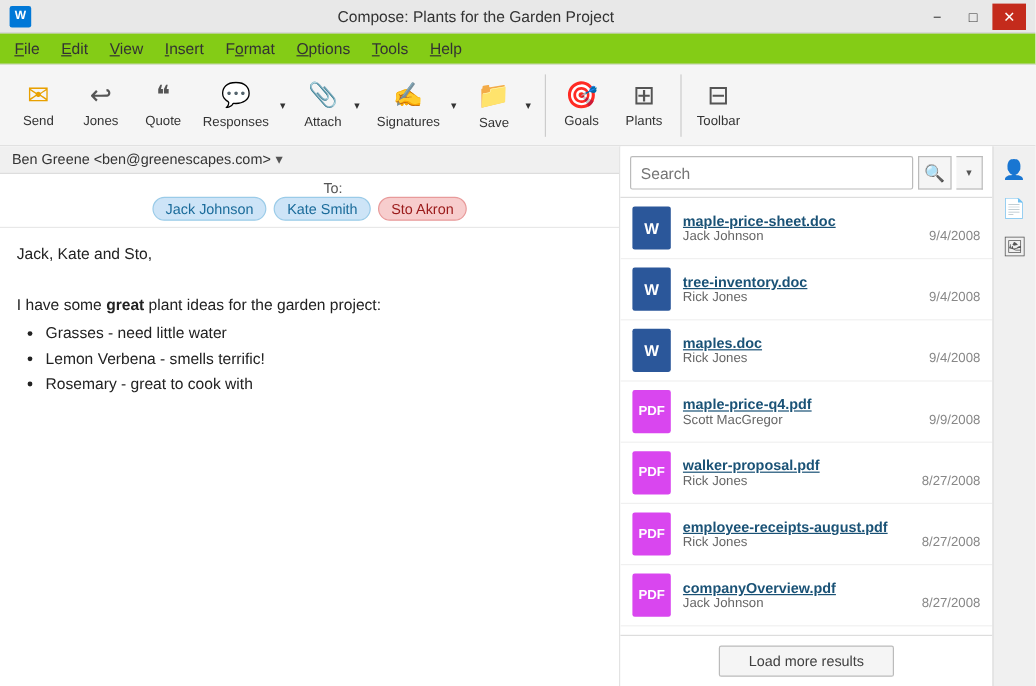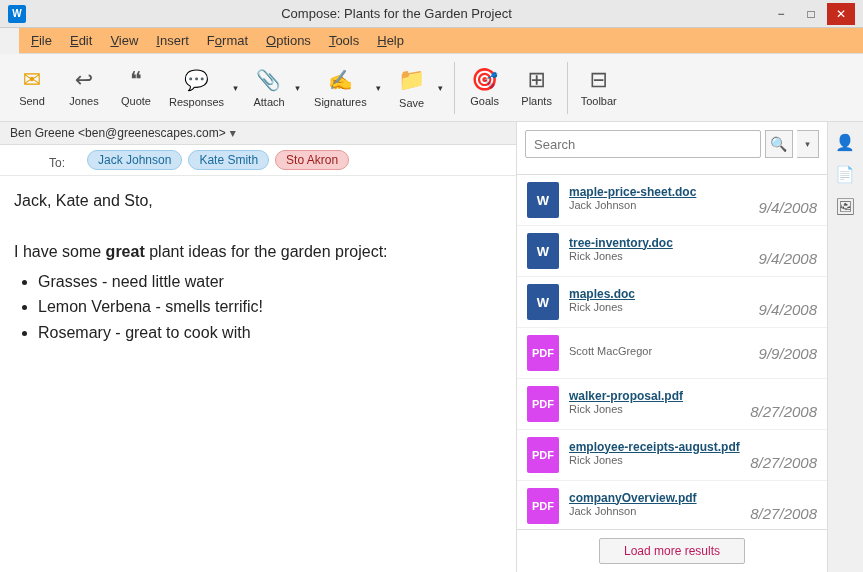--- a/index.html
+++ b/index.html
@@ -31,28 +31,27 @@
       width: 28px; height: 22px;
       background: #e8e8e8;
       border: none; cursor: pointer;
       font-size: 12px; color: #333;
       display: flex; align-items: center; justify-content: center;
     }
     .titlebar-btn.close { background: #c42b1c; color: white; }
 
     
     .menubar {
-      background: #fdba74;
+      background: #84cc16;
       height: 26px;
       display: flex;
       align-items: center;
       padding: 0 4px;
       border-bottom: 1px solid #ddd;
       gap: 2px;
-      margin-left: 19px;
     }
     .menu-item {
       padding: 3px 8px;
       cursor: pointer;
       font-size: 13px;
       color: #333;
       border-radius: 2px;
     }
     .menu-item u { text-decoration: underline; }
 
@@ -110,60 +109,61 @@
       color: #333;
       display: flex;
       align-items: center;
       gap: 4px;
       border-bottom: 1px solid #ddd;
     }
     .sender-dropdown { cursor: pointer; color: #555; }
 
     .field-row {
       display: flex;
-      align-items: flex-end;
+      align-items: center;
       padding: 5px 10px;
       border-bottom: 1px solid #e8e8e8;
-      gap: 22px;
+      gap: 0;
+      flex-direction: column;
     }
     .field-label { color: #555; min-width: 55px; text-align: right; font-size: 12px; }
     .field-label u { text-decoration: underline; }
     .to-chips { display: flex; gap: 6px; flex-wrap: wrap; }
     .chip {
       padding: 2px 10px;
       border-radius: 12px;
       font-size: 12px;
       cursor: default;
     }
     .chip-blue { background: #cde4f7; color: #1a6b9a; border: 1px solid #9acbe8; }
     .chip-pink { background: #f7cdcd; color: #9a1a1a; border: 1px solid #e89a9a; }
     .subject-input {
       flex: 1; border: none; outline: none; font-size: 13px; color: #333; background: transparent;
     }
 
     .compose-body {
       flex: 1;
       padding: 12px 14px;
-      font-size: 16px;
+      font-size: 13px;
       color: #222;
       line-height: 1.6;
       overflow-y: auto;
     }
     .compose-body .bold { font-weight: bold; }
     .compose-body ul { margin-left: 24px; margin-top: 4px; }
 
     
     .right-panel {
       width: 310px;
       display: flex;
       flex-direction: column;
       background: white;
     }
     .search-bar {
-      padding: 8px 8px 16px 8px;
+      padding: 8px 8px 6px 8px;
       border-bottom: 1px solid #ddd;
       display: flex;
       gap: 4px;
       align-items: flex-end;
     }
     .search-input {
       flex: 1;
       height: 28px;
       border: 1px solid #bbb;
       border-radius: 2px;
@@ -214,35 +214,35 @@
     .file-icon-pdf { background: #d946ef; }
     .file-icon-w {
       font-size: 13px; font-weight: bold; color: white;
     }
     .file-icon-pdf-text {
       font-size: 11px; font-weight: bold; color: white;
     }
     .file-info { flex: 1; min-width: 0; }
     .file-name { font-size: 12px; font-weight: 600; color: #1a5276; white-space: nowrap; overflow: hidden; text-overflow: ellipsis; text-decoration: underline; }
     .file-meta { font-size: 11px; color: #666; display: flex; justify-content: space-between; }
-    .file-date { color: #888; font-size: 15px; white-space: nowrap; font-style: italic; }
+    .file-date { color: #888; font-size: 11px; white-space: nowrap; }
 
     .load-more-bar {
       padding: 8px;
       border-top: 1px solid #ddd;
       display: flex;
       justify-content: center;
     }
     .load-more-btn {
       padding: 5px 24px;
       border: 1px solid #bbb;
       background: #f5f5f5;
       cursor: pointer;
       font-size: 12px;
-      color: #be185d;
+      color: #404040;
       border-radius: 2px;
     }
 
     
     .side-icons {
       width: 36px;
       background: #f0f0f0;
       border-left: 1px solid #ddd;
       display: flex;
       flex-direction: column;
@@ -430,20 +430,21 @@
               <span>Rick Jones</span>
               <span class="file-date">9/4/2008</span>
             </div>
           </div>
         </div>
         <div class="file-item">
           <div class="file-icon file-icon-pdf">
             <span class="file-icon-pdf-text">PDF</span>
           </div>
           <div class="file-info">
+            <div class="file-name">maple-price-q4.pdf</div>
             <div class="file-meta">
               <span>Scott MacGregor</span>
               <span class="file-date">9/9/2008</span>
             </div>
           </div>
         </div>
         <div class="file-item">
           <div class="file-icon file-icon-pdf">
             <span class="file-icon-pdf-text">PDF</span>
           </div>

